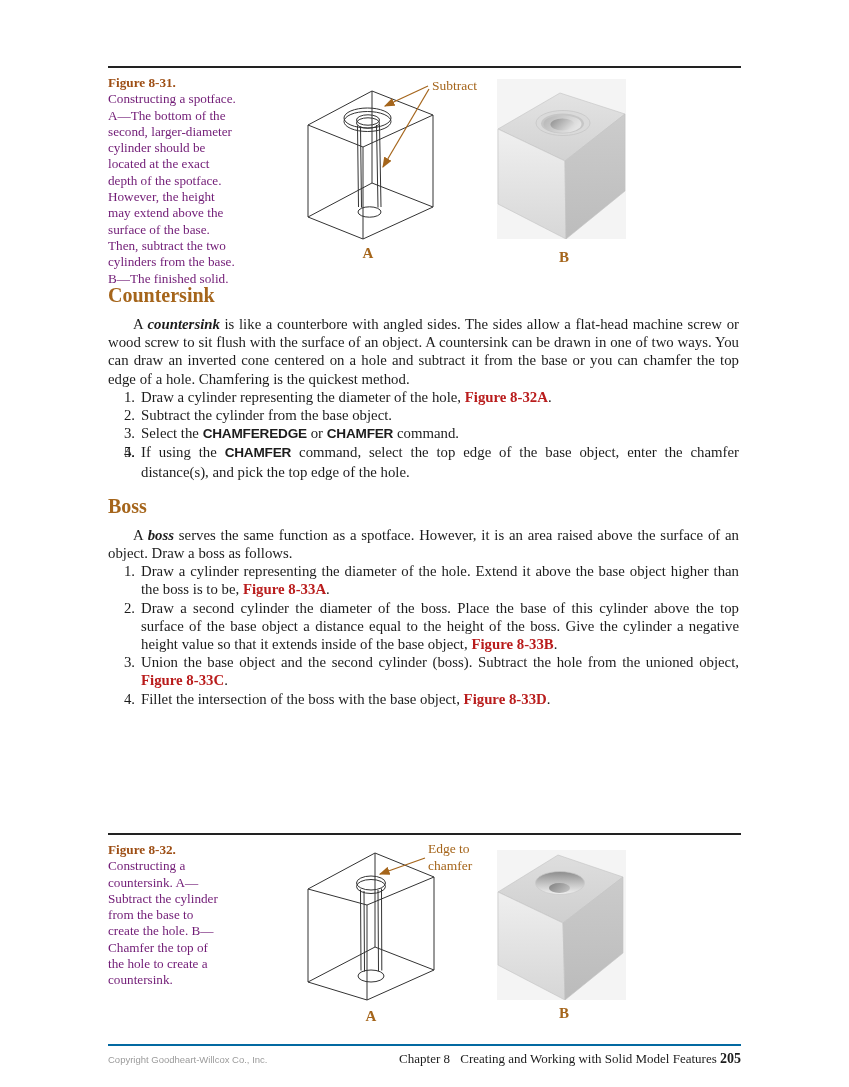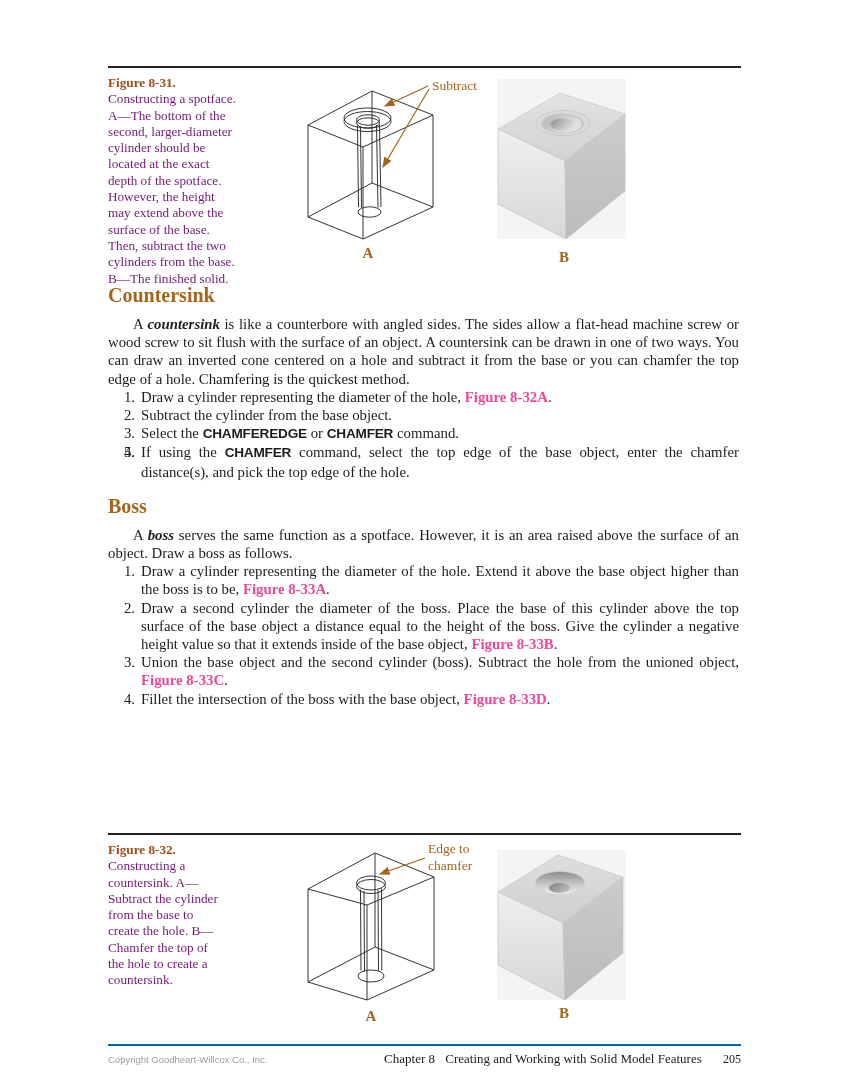--- a/index.html
+++ b/index.html
@@ -22,37 +22,37 @@
   h2.section-heading{margin:0 0 9px 0;font-size:20px;line-height:22px;font-weight:bold;
      color:#a5651b;font-family:"Liberation Serif",serif;}
   h2.second{margin-top:14px;}
   .body-par{margin:0;text-align:justify;text-indent:25px;font-size:14.8px;line-height:18.2px;}
   ol.steps{margin:0;padding:0;list-style:none;}
   ol.steps li{position:relative;padding-left:33px;text-align:justify;
               font-size:14.8px;line-height:18.2px;}
   ol.steps .num{position:absolute;left:6px;width:21px;text-align:right;}
   .sg-t{}
   .sg-bi{font-weight:bold;font-style:italic;}
-  .sg-ref{font-weight:bold;color:#ec4899;}
+  .sg-ref{font-weight:bold;color:#b91c1c;}
   .sg-cmd{font-family:"Liberation Sans",sans-serif;font-weight:bold;font-size:13.6px;letter-spacing:-0.2px;}
 
   
   .wire{stroke:#333;stroke-width:1;fill:none;}
   .ann-text{font-family:"Liberation Serif",serif;font-size:13.5px;fill:#a5651b;}
   .ann-label{font-family:"Liberation Serif",serif;font-size:15px;font-weight:bold;fill:#a5651b;}
   .ann-line{stroke:#a5651b;stroke-width:1.2;fill:none;}
 
   
   .footer{position:absolute;top:1044px;left:108px;width:633px;border-top:2px solid #0369a1;
           padding-top:5px;display:flex;justify-content:space-between;align-items:baseline;}
   .footer .copyright{font-family:"Liberation Sans",sans-serif;font-size:9.5px;color:#9b9b9b;}
   .footer .chapter{font-size:13px;color:#1c1c1c;}
   .footer .chapter-label{}
   .footer .chapter-title{margin-left:7px;}
-  .footer .page-num{font-weight:normal;margin-left:18px;font-size:12px;}
+  .footer .page-num{font-weight:bold;font-size:14px;}
 </style>
 </head>
 <body>
 
 <div class="page">
 
   <section class="figure-block" style="top:66px;height:230px;">
     <div class="fig-rule"></div>
 
     <div class="fig-caption">

